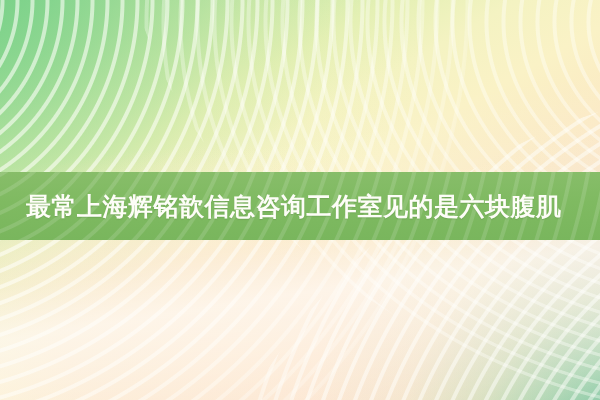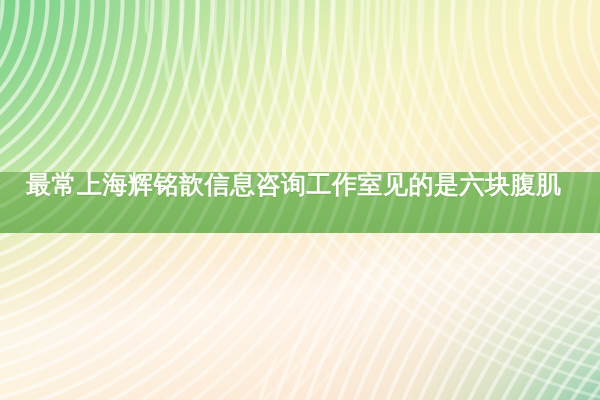--- a/index.html
+++ b/index.html
@@ -166,24 +166,24 @@
       rgba(255, 255, 255, 0.00) 100%);
     pointer-events: none;
   }
 
   
   .title-band {
     position: absolute;
     left: 0;
     right: 0;
     top: 172px;
-    height: 61px;
+    height: 68px;
     background: linear-gradient(180deg, #87bd69 0%, #7fba61 45%, #79b65d 100%);
     display: flex;
-    align-items: flex-start;
+    align-items: center;
     overflow: hidden;
   }
 
   
   .band-texture {
     position: absolute;
     inset: 0;
     background: repeating-radial-gradient(
       circle at -12% -180%,
       rgba(255, 255, 255, 0.00) 0px,

